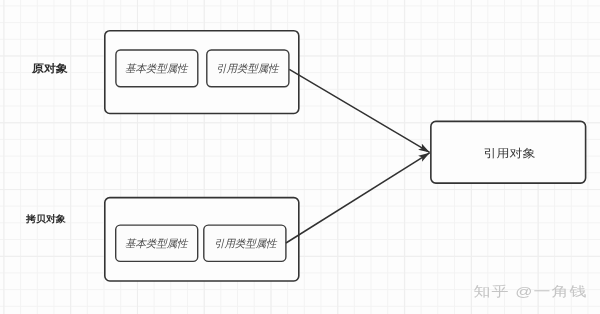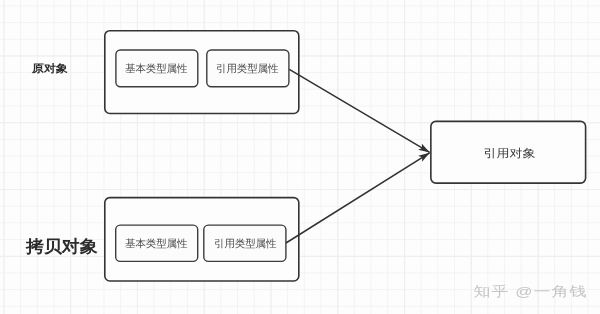--- a/index.html
+++ b/index.html
@@ -19,32 +19,32 @@
     background-size:66.8px 66.8px, 66.8px 66.8px, 16.7px 16.7px, 16.7px 16.7px;
     background-position:3.4px 55.5px, 3.4px 55.5px, 3.4px 5.4px, 3.4px 5.4px;
   }
 
   
   #shapes{position:absolute;left:0;top:0;}
 
   
   .txt{position:absolute;white-space:nowrap;transform-origin:left top;}
 
-  .field-text{font-size:10.5px;color:#4a4a4a;letter-spacing:-0.1px;}
+  .field-text{font-size:10.5px;color:#4a4a4a;letter-spacing:-0.1px;font-style:italic;}
   #t-top-a{left:125px;  top:62.2px;}
   #t-top-b{left:216px;  top:62.2px;}
   #t-bot-a{left:125px;  top:237.2px;}
   #t-bot-b{left:214px;  top:237.2px;}
 
   #t-right{left:483.5px; top:146px; font-size:13px; color:#3a3a3a;
            transform:scaleY(0.88);}
 
   .group-label{font-weight:bold;color:#2b2b2b;}
   #t-original{left:32.4px; top:62px;  font-size:11.4px;transform:scale(1.045,0.94);}
-  #t-copy    {left:26px;   top:235px; font-size:18px;transform:scale(0.995,0.94);}
+  #t-copy    {left:26px;   top:213px; font-size:10px;transform:scale(0.995,0.94);}
 
   #watermark{left:473.6px; top:281.8px; font-size:17px; color:#c2c5c7;
              letter-spacing:1px; transform:scaleY(0.8);}
 </style>
 </head>
 <body>
 
 <div id="canvas">
 
   <div id="grid"></div>

